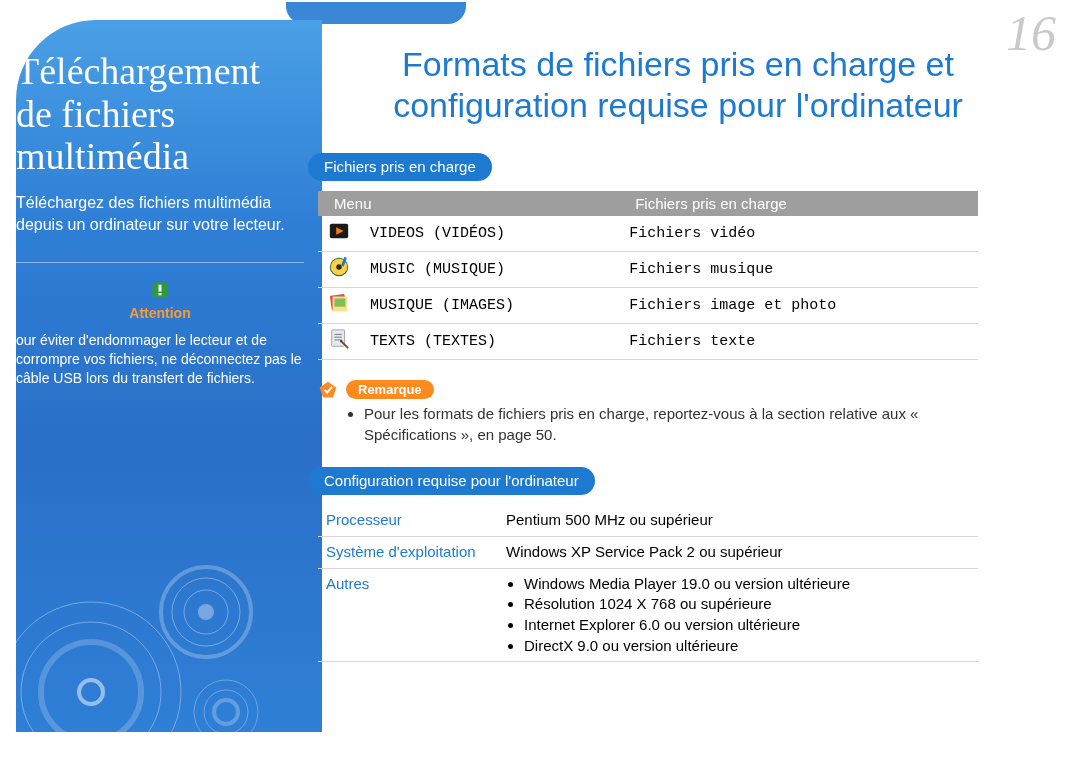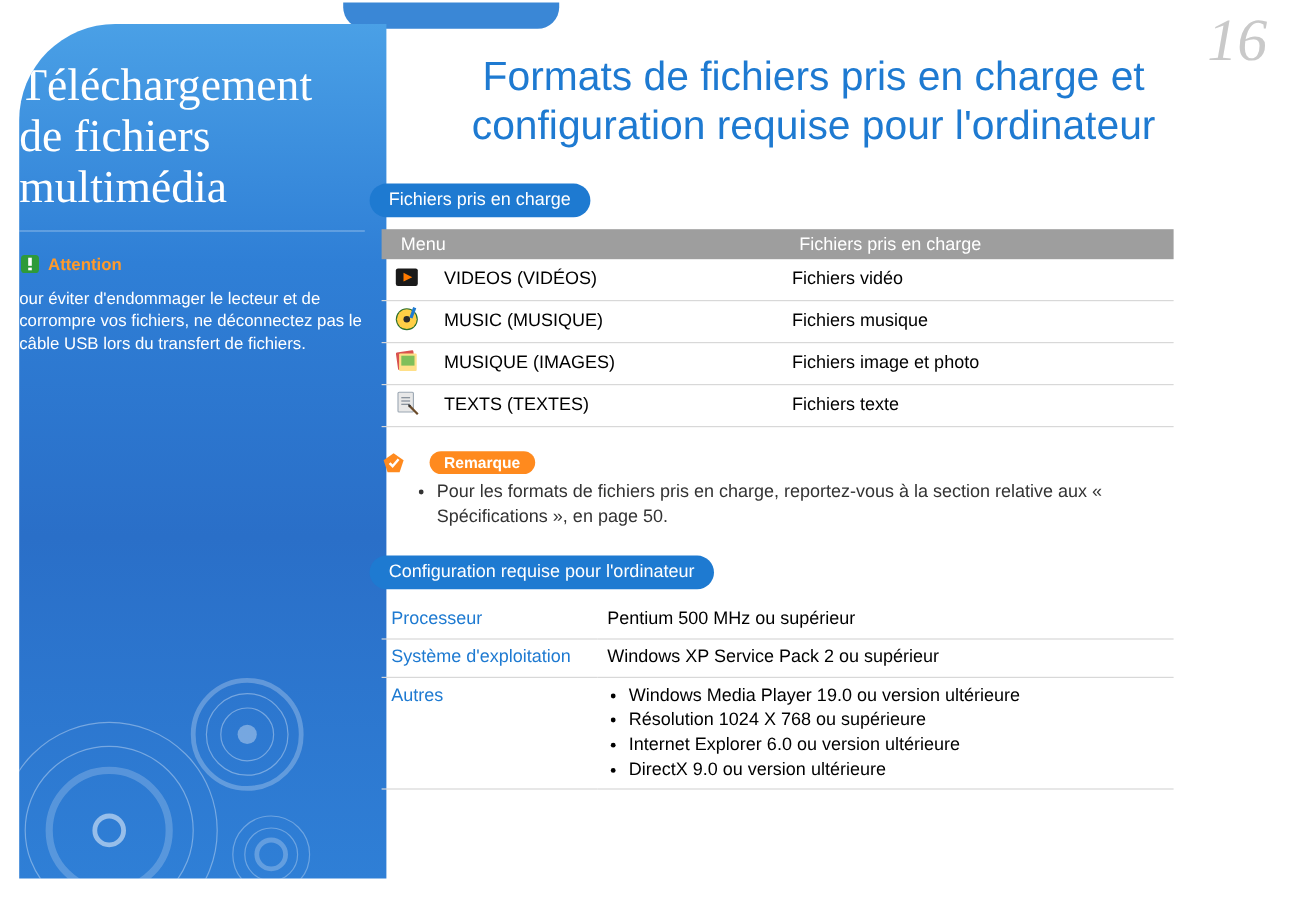--- a/index.html
+++ b/index.html
@@ -31,21 +31,21 @@
     line-height: 1.12;
     margin-bottom: 14px;
   }
   .sidebar-intro {
     font-size: 16px;
     line-height: 1.38;
     font-weight: 300;
     margin-bottom: 26px;
   }
   .sidebar-rule { border: none; border-top: 1px solid rgba(255,255,255,0.45); margin: 0 0 18px 0; }
-  .attention-row { display: flex; align-items: center; gap: 6px; margin-bottom: 10px; }
+  .attention-row { display: flex; align-items: center; gap: 6px; margin-bottom: 10px; flex-direction: column; }
   .attention-icon {
     width: 18px; height: 18px;
     display: inline-block;
   }
   .attention-label { color: #ff9a2a; font-weight: 700; font-size: 14px; }
   .attention-body { font-size: 14px; line-height: 1.38; font-weight: 300; }
 
   .sidebar-deco {
     position: absolute;
     left: -15px;
@@ -113,31 +113,32 @@
     background: #9e9e9e;
     color: #fff;
     padding: 4px 16px;
     font-weight: 400;
   }
   .file-table tbody td {
     padding: 4px 10px;
     border-bottom: 1px solid #d8d8d8;
     vertical-align: middle;
     height: 30px;
+    font-family: Liberation Mono, monospace;
   }
   .icon-cell { width: 32px; text-align: center; }
   .menu-label { white-space: nowrap; }
   .file-icon { width: 22px; height: 22px; display: inline-block; }
 
   .remark-box {
     margin-left: 10px;
     width: 660px;
     margin-bottom: 22px;
   }
-  .remark-head { display: flex; align-items: center; gap: 20px; margin-bottom: 4px; }
+  .remark-head { display: flex; align-items: center; gap: 8px; margin-bottom: 4px; }
   .remark-pill {
     display: inline-block;
     background: #ff8a1e;
     color: #fff;
     font-size: 13px;
     font-weight: 700;
     padding: 2px 12px;
     border-radius: 10px;
   }
   .remark-icon { width: 20px; height: 20px; }
@@ -166,20 +167,21 @@
 </style>
 </head>
 <body>
 
 <div class="top-tab"></div>
 
 <div class="page-number">16</div>
 
 <aside class="sidebar">
   <h1 class="sidebar-title">Téléchargement de fichiers multimédia</h1>
+  <p class="sidebar-intro">Téléchargez des fichiers multimédia depuis un ordinateur sur votre lecteur.</p>
   <hr class="sidebar-rule">
   <div class="attention-row">
     <span class="attention-icon">
       <svg viewBox="0 0 24 24" width="18" height="18">
         <rect x="2" y="2" width="20" height="20" rx="4" fill="#2e9a3a"></rect>
         <rect x="10" y="5" width="4" height="9" fill="#fff"></rect>
         <rect x="10" y="16" width="4" height="3" fill="#fff"></rect>
       </svg>
     </span>
     <span class="attention-label">Attention</span>

